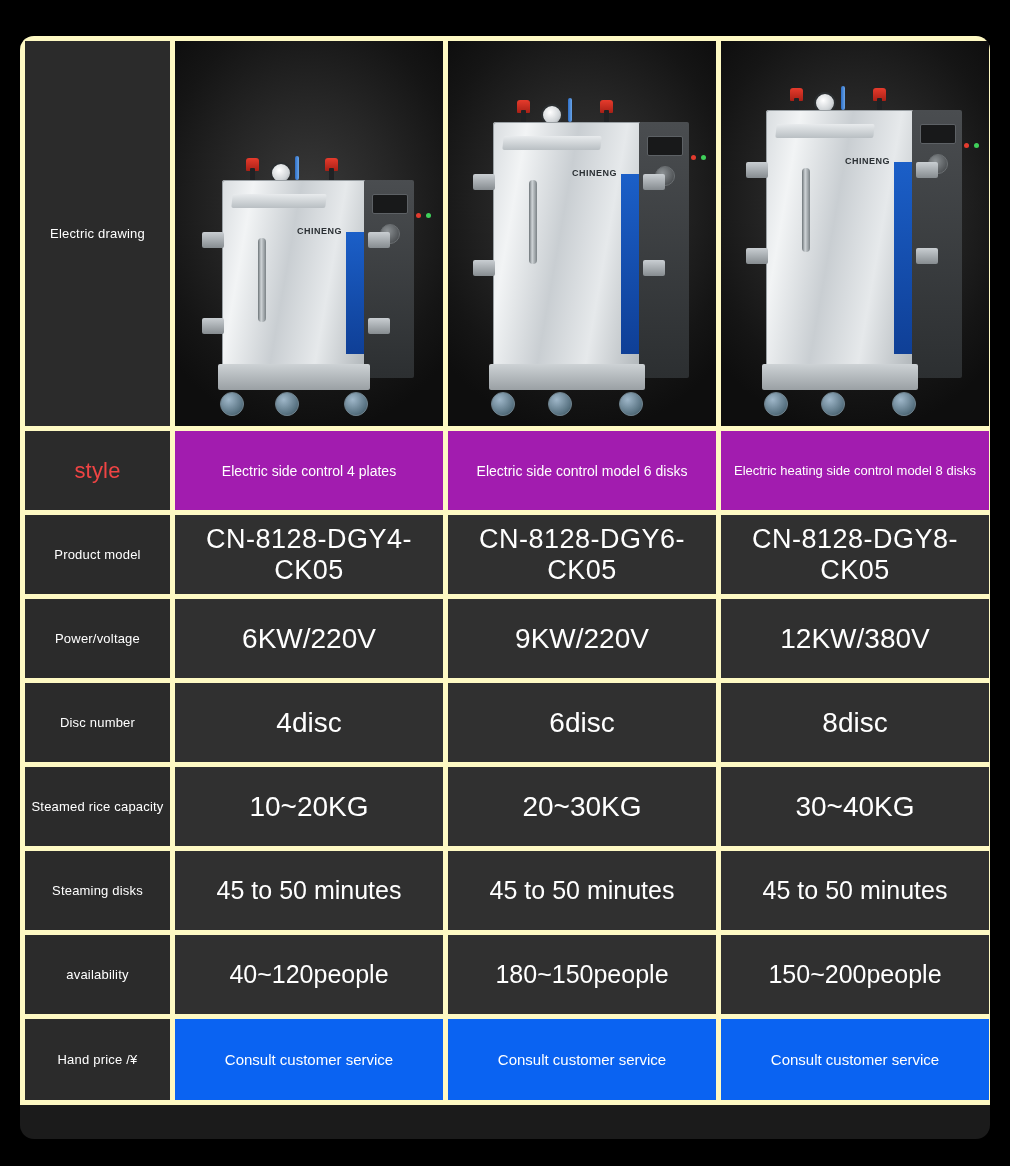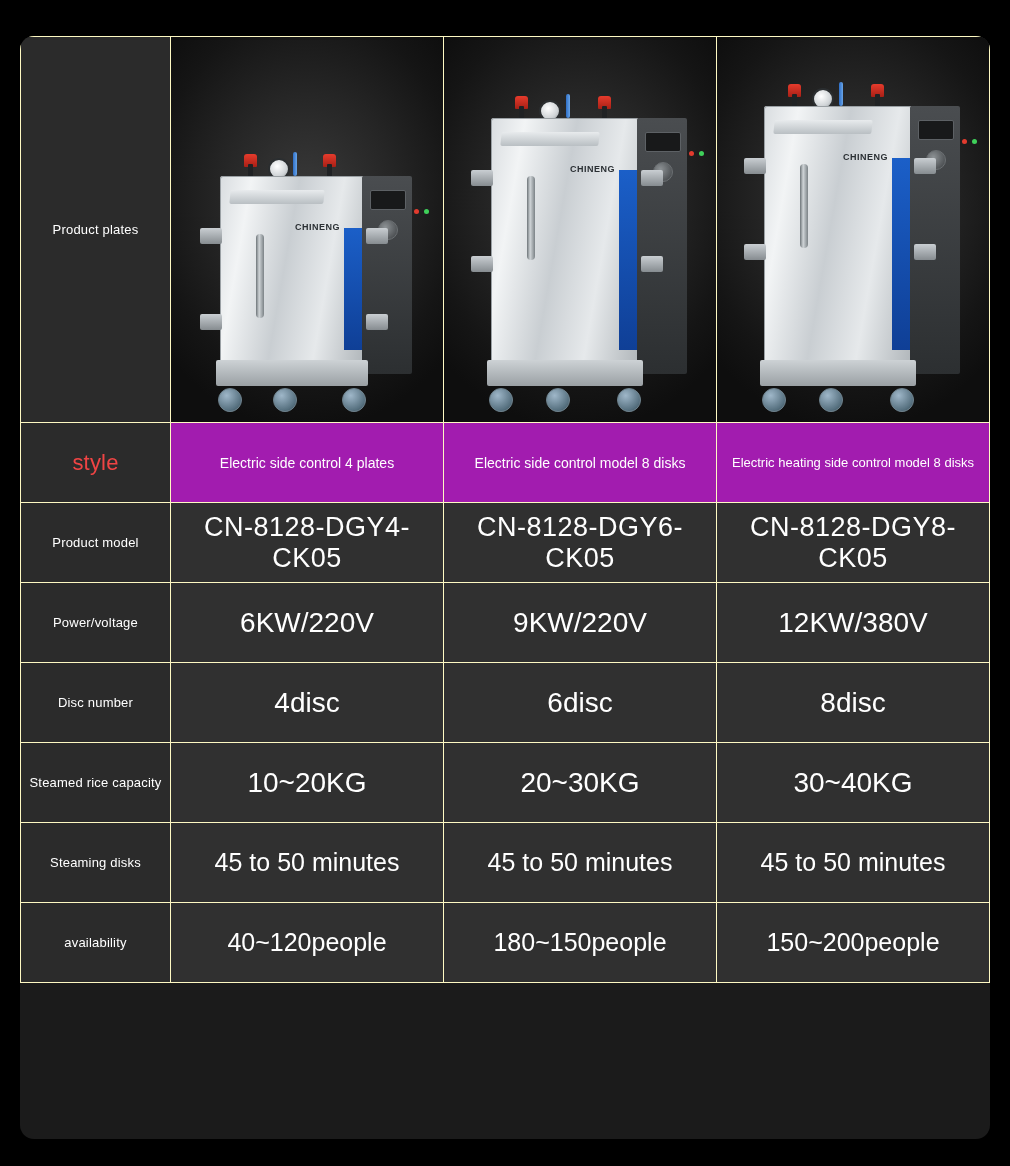--- a/index.html
+++ b/index.html
@@ -30,21 +30,21 @@
     background: #1b1b1b;
   }
 
   table.spec {
     border-collapse: collapse;
     width: 970px;
     table-layout: fixed;
   }
 
   table.spec td {
-    border: 1px solid #fef9c3;
+    border: 5px solid #fef9c3;
     text-align: center;
     vertical-align: middle;
     color: #ffffff;
   }
 
   
   col.c-label { width: 150px; }
   col.c-prod  { width: 273px; }
 
   
@@ -291,21 +291,21 @@
     <table class="spec">
       <colgroup>
         <col class="c-label">
         <col class="c-prod">
         <col class="c-prod">
         <col class="c-prod">
       </colgroup>
       <tbody>
 
         <tr class="img-row">
-          <td class="row-label img-label-cell">Product plates</td>
+          <td class="row-label img-label-cell">Electric drawing</td>
 
           <td class="photo-cell">
             <div class="photo-bg"></div>
             <div class="machine m4">
               <div class="gauge-group">
                 <div class="valve v1"></div>
                 <div class="valve-stem s1"></div>
                 <div class="gauge g1"></div>
                 <div class="pipe"></div>
                 <div class="valve v2"></div>
@@ -402,21 +402,21 @@
               <div class="caster l"></div>
               <div class="caster m"></div>
               <div class="caster r"></div>
             </div>
           </td>
         </tr>
 
         <tr>
           <td class="row-label style-label">style</td>
           <td class="style-cell">Electric side control 4 plates</td>
-          <td class="style-cell">Electric side control model 8 disks</td>
+          <td class="style-cell">Electric side control model 6 disks</td>
           <td class="style-cell third">Electric heating side control model 8 disks</td>
         </tr>
 
         <tr>
           <td class="row-label">Product model</td>
           <td class="val model">CN-8128-DGY4-CK05</td>
           <td class="val model">CN-8128-DGY6-CK05</td>
           <td class="val model">CN-8128-DGY8-CK05</td>
         </tr>
 
@@ -449,17 +449,23 @@
           <td class="val small-val">45 to 50 minutes</td>
         </tr>
 
         <tr>
           <td class="row-label">availability</td>
           <td class="val small-val">40~120people</td>
           <td class="val small-val">180~150people</td>
           <td class="val small-val">150~200people</td>
         </tr>
 
+        <tr>
+          <td class="row-label">Hand price /¥</td>
+          <td class="price-cell">Consult customer service</td>
+          <td class="price-cell">Consult customer service</td>
+          <td class="price-cell">Consult customer service</td>
+        </tr>
 
       </tbody>
     </table>
   </div>
 </div>
 
 </body></html>

